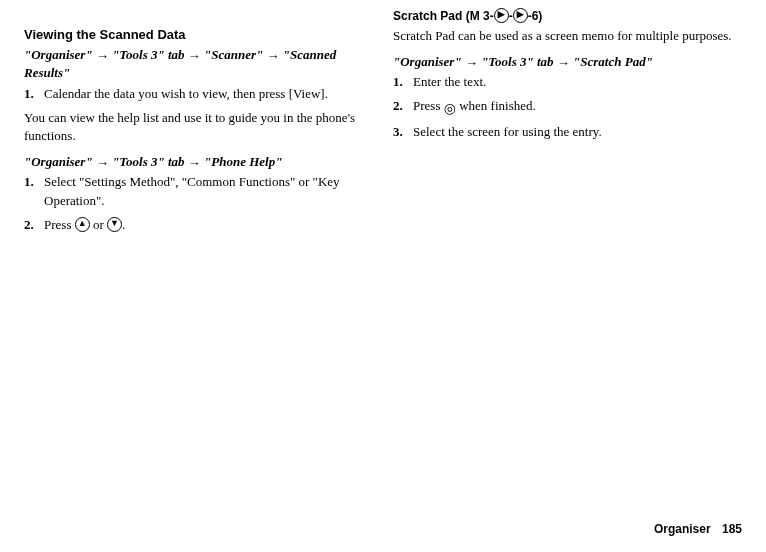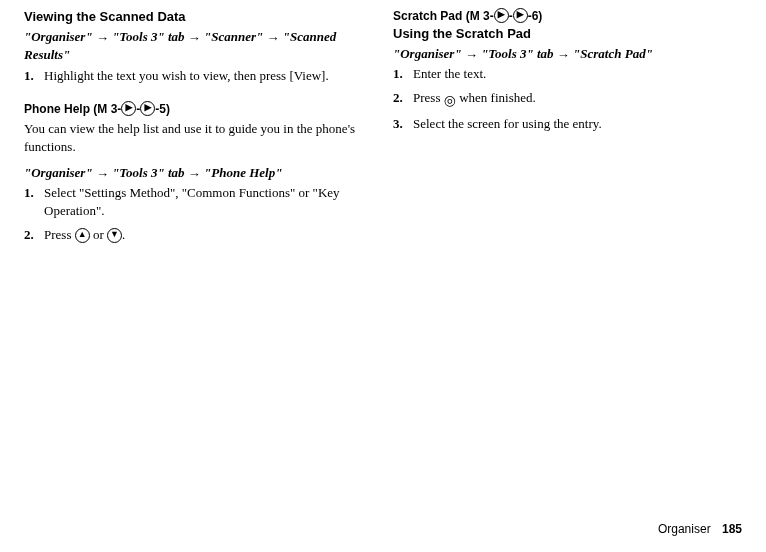--- a/index.html
+++ b/index.html
@@ -19,20 +19,21 @@
     }
     .col {
       flex: 1;
       min-width: 0;
     }
     .sub-heading {
       font-family: Arial, Helvetica, sans-serif;
       font-weight: bold;
       font-size: 13px;
       margin-bottom: 2px;
+      margin-top: 18px;
     }
     .section-heading {
       font-family: Arial, Helvetica, sans-serif;
       font-weight: bold;
       font-size: 12px;
       margin-top: 16px;
     }
     .sec-first { margin-top: 0; }
     .breadcrumb {
       font-style: italic;
@@ -64,21 +65,21 @@
     .note-text {
       margin: 4px 0 0 20px;
     }
     .footer {
       font-family: Arial, Helvetica, sans-serif;
       position: absolute;
       bottom: 14px;
       right: 24px;
       font-size: 12px;
     }
-    .footer .label { font-weight: normal; text-align: center; }
+    .footer .label { font-weight: bold; text-align: center; }
     .footer .page { font-weight: bold; margin-left: 8px; }
     .glyph-triangle-right, .glyph-triangle-up, .glyph-triangle-down, .glyph-ring {
       display: inline-block;
       vertical-align: middle;
     }
     .glyph-triangle-right::before { content: "▶"; font-size: 9px; position: relative; top: -1px; }
     .glyph-triangle-up::before { content: "▲"; font-size: 9px; position: relative; top: -1px; }
     .glyph-triangle-down::before { content: "▼"; font-size: 9px; position: relative; top: -1px; }
     .glyph-ring::before { content: "◎"; font-size: 14px; position: relative; top: 1px; }
     .circle-icon {
@@ -114,30 +115,26 @@
         <span class="arrow">→</span>
         <span>"Tools 3" tab</span>
         <span class="arrow">→</span>
         <span>"Scanner"</span>
         <span class="arrow">→</span>
         <span>"Scanned Results"</span>
       </div>
       <ol class="steps">
         <li>
           <span class="num">1.</span>
-          <span class="step-text">Highlight the text you wish to view, then press [View].</span>
+          <span class="step-text">Calendar the data you wish to view, then press [View].</span>
         </li>
       </ol>
     </div>
 
     <div>
-      <div class="section-heading">
-        <span>Phone Help </span><span class="menu-label"><span>(M 3-</span><span class="circle-icon glyph-triangle-right"></span>-<span class="circle-icon glyph-triangle-right"></span><span>-5)</span>
-        </span>
-      </div>
       <div class="intro-para">You can view the help list and use it to guide you in the phone's functions.</div>
       <div class="breadcrumb">
         <span>"Organiser"</span>
         <span class="arrow">→</span>
         <span>"Tools 3" tab</span>
         <span class="arrow">→</span>
         <span>"Phone Help"</span>
       </div>
       <ol class="steps">
         <li>
@@ -155,22 +152,22 @@
 
   </div>
 
   <div class="col">
 
     <div>
       <div class="section-heading sec-first">
         <span>Scratch Pad </span><span class="menu-label"><span>(M 3-</span><span class="circle-icon glyph-triangle-right"></span>-<span class="circle-icon glyph-triangle-right"></span><span>-6)</span>
         </span>
       </div>
+      <div class="intro-para">Scratch Pad can be used as a screen memo for multiple purposes.</div>
 
-      <div class="sub-heading">Using the Scratch Pad</div>
       <div class="breadcrumb">
         <span>"Organiser"</span>
         <span class="arrow">→</span>
         <span>"Tools 3" tab</span>
         <span class="arrow">→</span>
         <span>"Scratch Pad"</span>
       </div>
       <ol class="steps">
         <li>
           <span class="num">1.</span>

